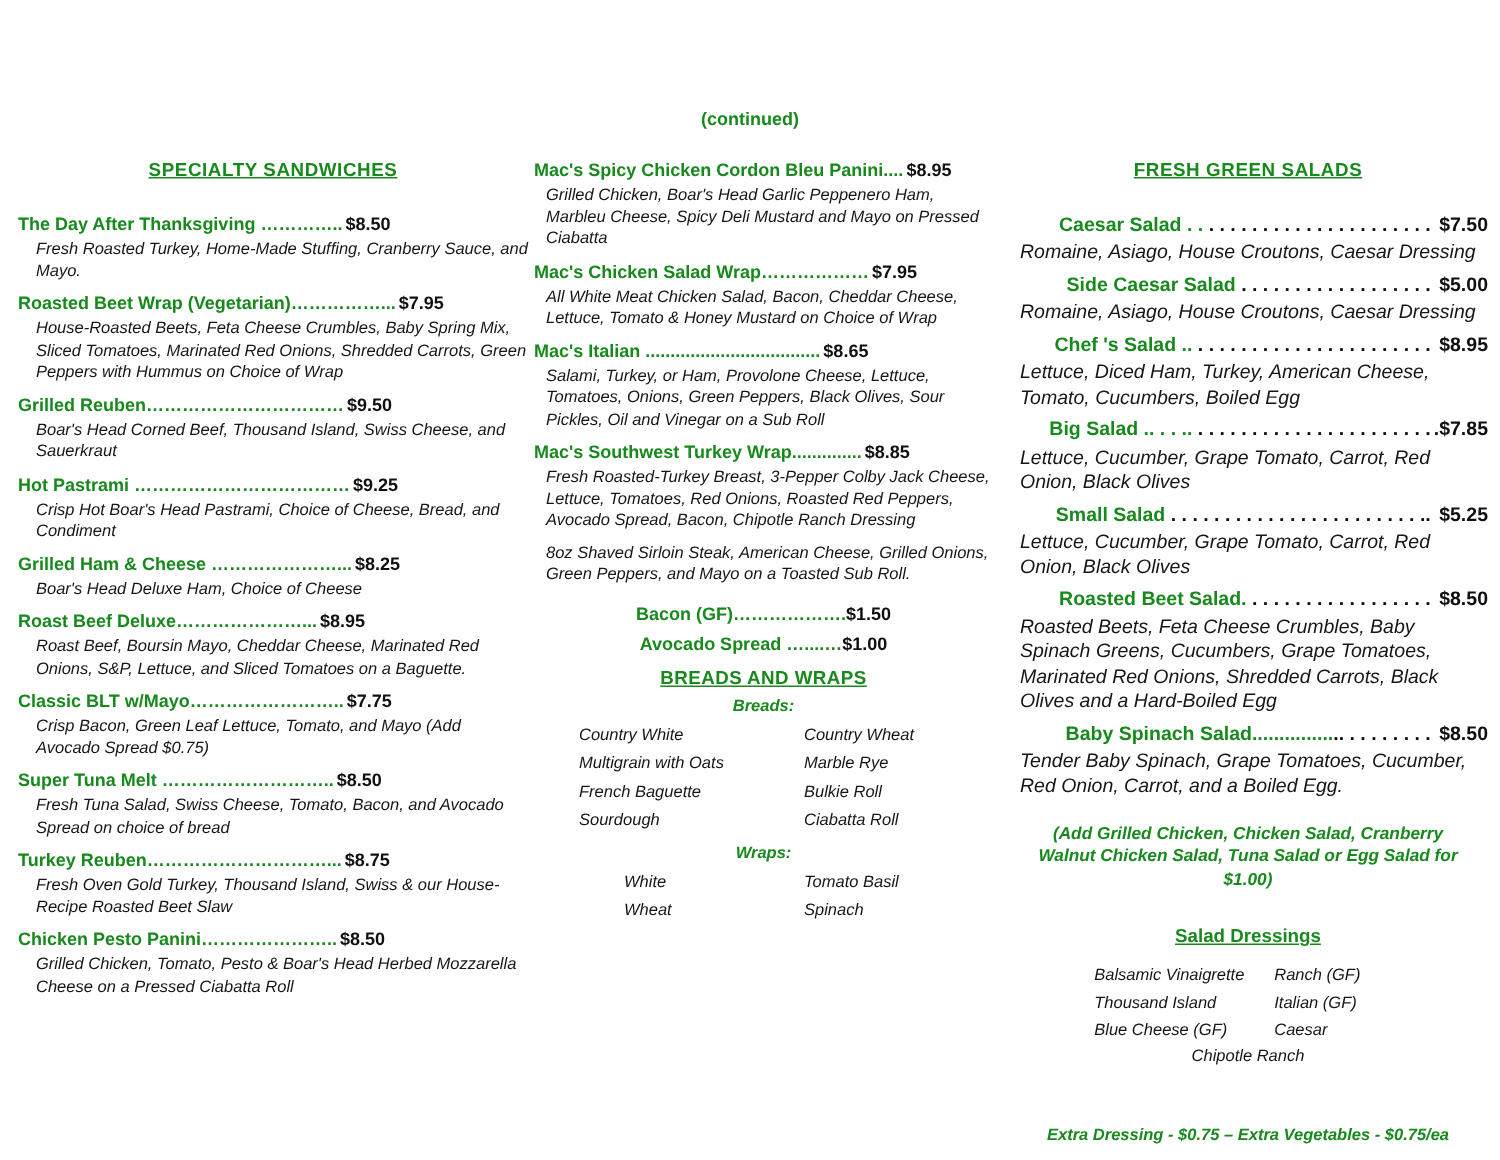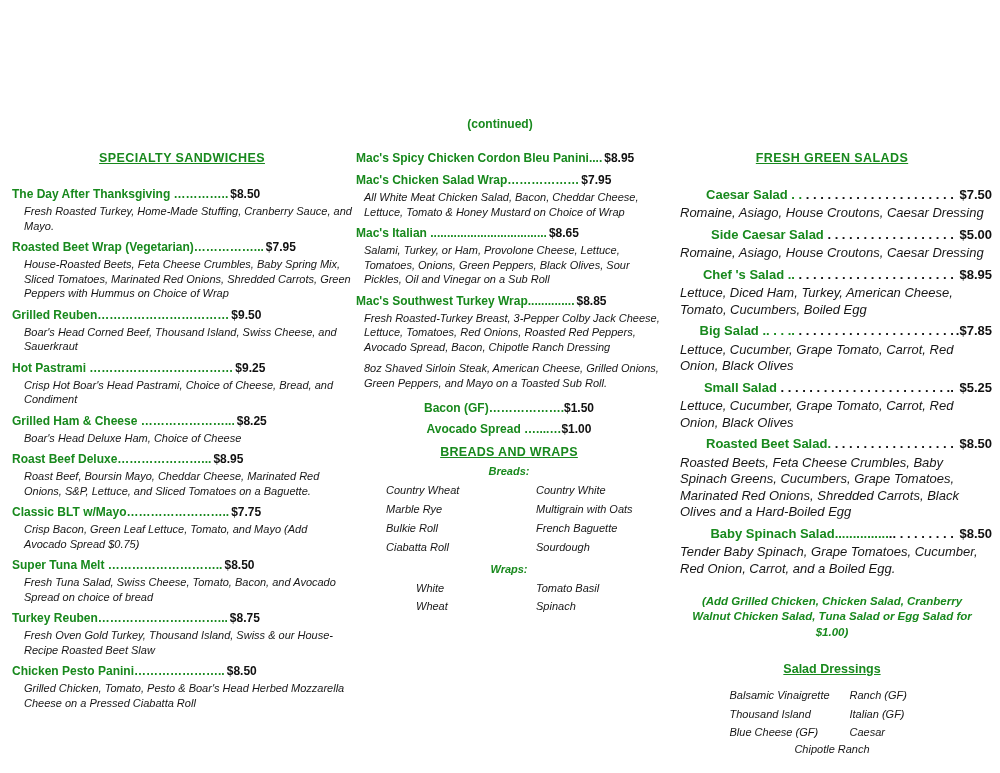--- a/index.html
+++ b/index.html
@@ -9,21 +9,21 @@
   }
   *{margin:0;padding:0;box-sizing:border-box;}
   html,body{width:1000px;height:773px;}
   body{
     background:#ffffff;
     font-family:"Liberation Sans", sans-serif;
     color:var(--ink);
     position:relative;
     overflow:hidden;
   }
-  .page{position:absolute;inset:0;margin-top:45px;}
+  .page{position:absolute;inset:0;}
   .continued{
     position:absolute;top:72px;left:0;width:1000px;
     text-align:center;color:var(--green);font-weight:bold;font-size:12px;
   }
   .col{position:absolute;top:106px;}
   .col-left{left:12px;width:340px;}
   .col-mid{left:356px;width:306px;}
   .col-right{left:672px;width:320px;}
   .col-title{
     text-align:center;color:var(--green);font-weight:bold;
@@ -134,20 +134,21 @@
     <div class="item">
       <div class="ihead"><span class="nm">Chicken Pesto Panini…………………..</span><span class="pr">$8.50</span></div>
       <div class="desc">Grilled Chicken, Tomato, Pesto &amp; Boar's Head Herbed Mozzarella Cheese on a Pressed Ciabatta Roll</div>
     </div>
   </div>
 
   <div class="col col-mid">
 
     <div class="item">
       <div class="ihead"><span class="nm">Mac's Spicy Chicken Cordon Bleu Panini....</span><span class="pr">$8.95</span></div>
+      <div class="desc">Grilled Chicken, Boar's Head Garlic Peppenero Ham, Marbleu Cheese, Spicy Deli Mustard and Mayo on Pressed Ciabatta</div>
     </div>
     <div class="item">
       <div class="ihead"><span class="nm">Mac's Chicken Salad Wrap………………</span><span class="pr">$7.95</span></div>
       <div class="desc">All White Meat Chicken Salad, Bacon, Cheddar Cheese, Lettuce, Tomato &amp; Honey Mustard on Choice of Wrap</div>
     </div>
     <div class="item">
       <div class="ihead"><span class="nm">Mac's Italian ...................................</span><span class="pr">$8.65</span></div>
       <div class="desc">Salami, Turkey, or Ham, Provolone Cheese, Lettuce, Tomatoes, Onions, Green Peppers, Black Olives, Sour Pickles, Oil and Vinegar on a Sub Roll</div>
     </div>
     <div class="item">
@@ -160,32 +161,32 @@
 
     <div class="extras">
       <div class="extra-line"><span class="nm">Bacon (GF)……………….</span><span class="pr">$1.50</span></div>
       <div class="extra-line"><span class="nm">Avocado Spread …....…</span><span class="pr">$1.00</span></div>
     </div>
 
     <h3 class="bw-title">BREADS AND WRAPS</h3>
     <div class="sub-label">Breads:</div>
 
     <div class="two-col breads">
+      <div class="tc-col">
+        <div>Country White</div>
+        <div>Multigrain with Oats</div>
+        <div>French Baguette</div>
+        <div>Sourdough</div>
+      </div>
       <div class="tc-col">
         <div>Country Wheat</div>
         <div>Marble Rye</div>
         <div>Bulkie Roll</div>
         <div>Ciabatta Roll</div>
       </div>
-      <div class="tc-col">
-        <div>Country White</div>
-        <div>Multigrain with Oats</div>
-        <div>French Baguette</div>
-        <div>Sourdough</div>
-      </div>
     </div>
 
     <div class="sub-label">Wraps:</div>
 
     <div class="two-col wraps">
       <div class="tc-col">
         <div>White</div>
         <div>Wheat</div>
       </div>
       <div class="tc-col">

